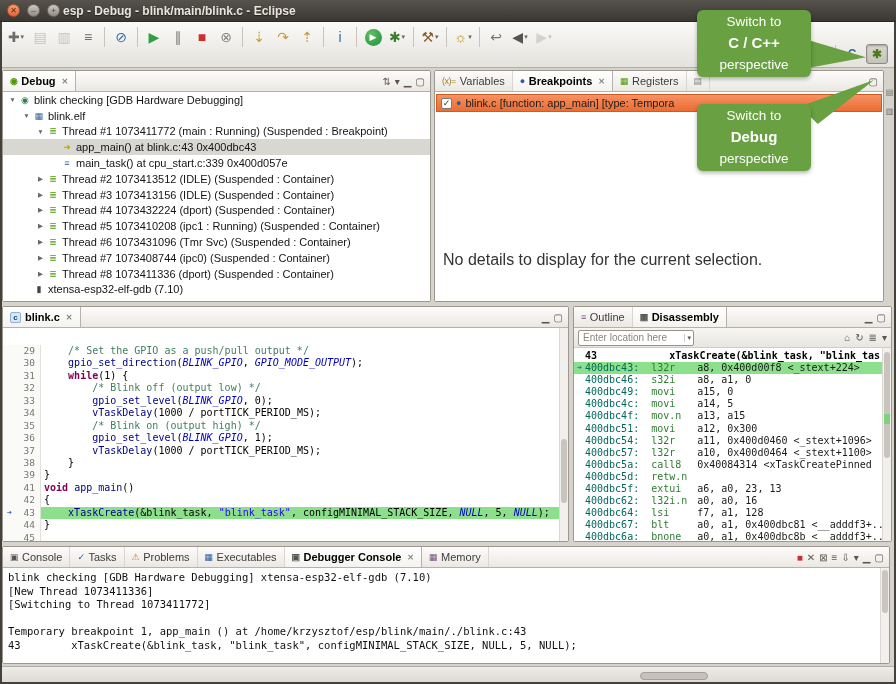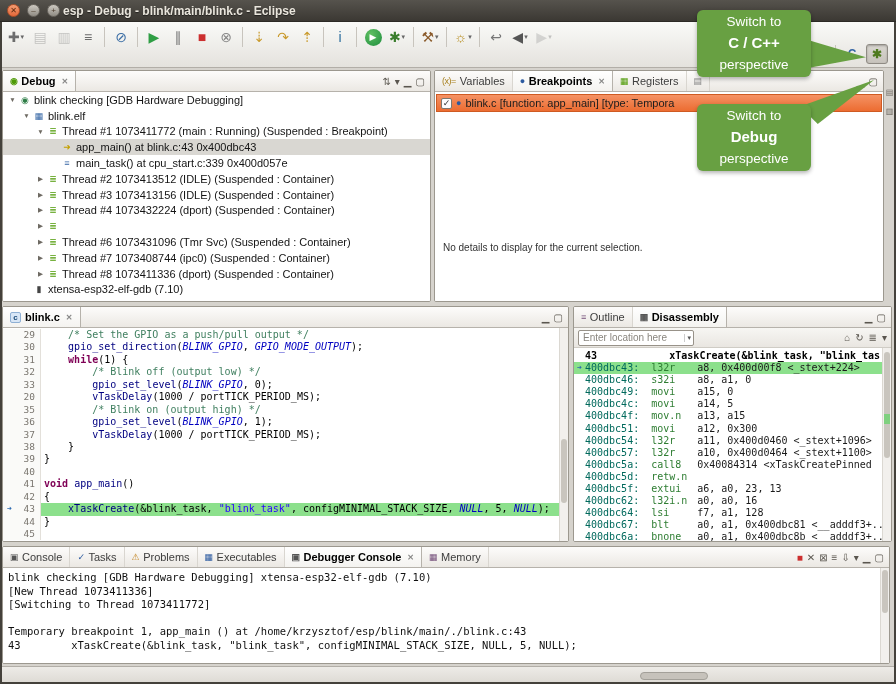--- a/index.html
+++ b/index.html
@@ -49,23 +49,23 @@
   .texp{width:11px;font-size:6.5px;color:#6e6a63;text-align:center;flex:none}
   .ticn{width:14px;text-align:center;font-size:9px;margin-right:2px;flex:none}
   .ic-launch{color:#2d7d46}.ic-binary{color:#3465a4}.ic-thread{color:#4e9a06}
   .ic-frame-current{color:#c4a000}.ic-frame{color:#3465a4}.ic-gdb{color:#444}
   .tlabel{font-size:11px;color:#141414}
 
   .bprow{display:flex;align-items:center;height:18px;margin:2px 1px;background:linear-gradient(#f59264,#ec6c31);border:1px solid #cf5a22;padding:0 2px}
   .bpcheck{width:11px;height:11px;background:#fdfdfd;border:1px solid #7c7870;border-radius:2px;font-size:9px;line-height:9px;text-align:center;color:#333;margin:0 4px 0 2px;flex:none}
   .bpicon{font-size:9px;color:#2c5aa0;margin-right:4px}
   .bplabel{font-size:11px;color:#1c1c1c;white-space:nowrap}
-  .bpmsg{position:absolute;left:8px;top:150px;font-size:10px;color:#333}
-
-  #editor-lines{position:absolute;inset:0;padding-top:1px}
+  .bpmsg{position:absolute;left:8px;top:159px;font-size:16px;color:#333}
+
+  #editor-lines{position:absolute;inset:0;padding-top:17px}
   .eline{display:flex;height:12.45px;line-height:12.45px;font-family:"DejaVu Sans Mono",monospace;font-size:10px}
   .emark{width:13px;flex:none;text-align:center;font-size:8px;color:#2b68b0;background:#fafaf8}
   .enum{width:25px;flex:none;text-align:right;padding-right:5px;font-size:9.5px;color:#7a766f;background:#fafaf8;border-right:1px solid #e3e0da}
   .ecode{flex:1;white-space:pre;color:#000;padding-left:3px}
   .eline.cur .ecode{background:#8ce08c}
   .cm{color:#3f7f5f}.st{color:#2a00ff}.kw{color:#7f0055;font-weight:bold}.mc{color:#0000c0;font-style:italic}.fn{color:#000080}
 
   .dloc{height:20px;flex:none;display:flex;align-items:center;gap:18px;padding:0 4px;background:linear-gradient(#f7f6f3,#e9e6e1);border-bottom:1px solid #cfccc5}
   .combo{width:116px;height:16px;background:#fff;border:1px solid #989289;border-radius:2px;font-size:10px;color:#8a867f;display:flex;align-items:center;justify-content:space-between;padding:0 2px 0 4px;white-space:nowrap;overflow:hidden}
   .cdd{font-size:7px;color:#555;border-left:1px solid #ccc;padding-left:2px}
@@ -260,20 +260,21 @@
               <span class="tlabel">Thread #3 1073413156 (IDLE) (Suspended : Container)</span>
             </div>
             <div class="trow" style="padding-left: 32px;">
               <span class="texp">▶</span>
               <span class="ticn ic-thread">≣</span>
               <span class="tlabel">Thread #4 1073432224 (dport) (Suspended : Container)</span>
             </div>
             <div class="trow" style="padding-left: 32px;">
               <span class="texp">▶</span>
               <span class="ticn ic-thread">≣</span>
+              <span class="tlabel">Thread #5 1073410208 (ipc1 : Running) (Suspended : Container)</span>
             </div>
             <div class="trow" style="padding-left: 32px;">
               <span class="texp">▶</span>
               <span class="ticn ic-thread">≣</span>
               <span class="tlabel">Thread #6 1073431096 (Tmr Svc) (Suspended : Container)</span>
             </div>
             <div class="trow" style="padding-left: 32px;">
               <span class="texp">▶</span>
               <span class="ticn ic-thread">≣</span>
               <span class="tlabel">Thread #7 1073408744 (ipc0) (Suspended : Container)</span>
@@ -370,21 +371,21 @@
               <span class="enum">32</span>
               <span class="ecode"><span class="cm">        /* Blink off (output low) */</span></span>
             </div>
             <div class="eline">
               <span class="emark"></span>
               <span class="enum">33</span>
               <span class="ecode">        <span class="fn">gpio_set_level</span>(<span class="mc">BLINK_GPIO</span>, 0);</span>
             </div>
             <div class="eline">
               <span class="emark"></span>
-              <span class="enum">20</span>
+              <span class="enum">34</span>
               <span class="ecode">        <span class="fn">vTaskDelay</span>(1000 / portTICK_PERIOD_MS);</span>
             </div>
             <div class="eline">
               <span class="emark"></span>
               <span class="enum">35</span>
               <span class="ecode"><span class="cm">        /* Blink on (output high) */</span></span>
             </div>
             <div class="eline">
               <span class="emark"></span>
               <span class="enum">36</span>
@@ -397,25 +398,20 @@
             </div>
             <div class="eline">
               <span class="emark"></span>
               <span class="enum">38</span>
               <span class="ecode">    }</span>
             </div>
             <div class="eline">
               <span class="emark"></span>
               <span class="enum">39</span>
               <span class="ecode">}</span>
-            </div>
-            <div class="eline">
-              <span class="emark"></span>
-              <span class="enum">40</span>
-              <span class="ecode"></span>
             </div>
             <div class="eline">
               <span class="emark"></span>
               <span class="enum">41</span>
               <span class="ecode"><span class="kw">void</span> <span class="fn">app_main</span>()</span>
             </div>
             <div class="eline">
               <span class="emark"></span>
               <span class="enum">42</span>
               <span class="ecode">{</span>

